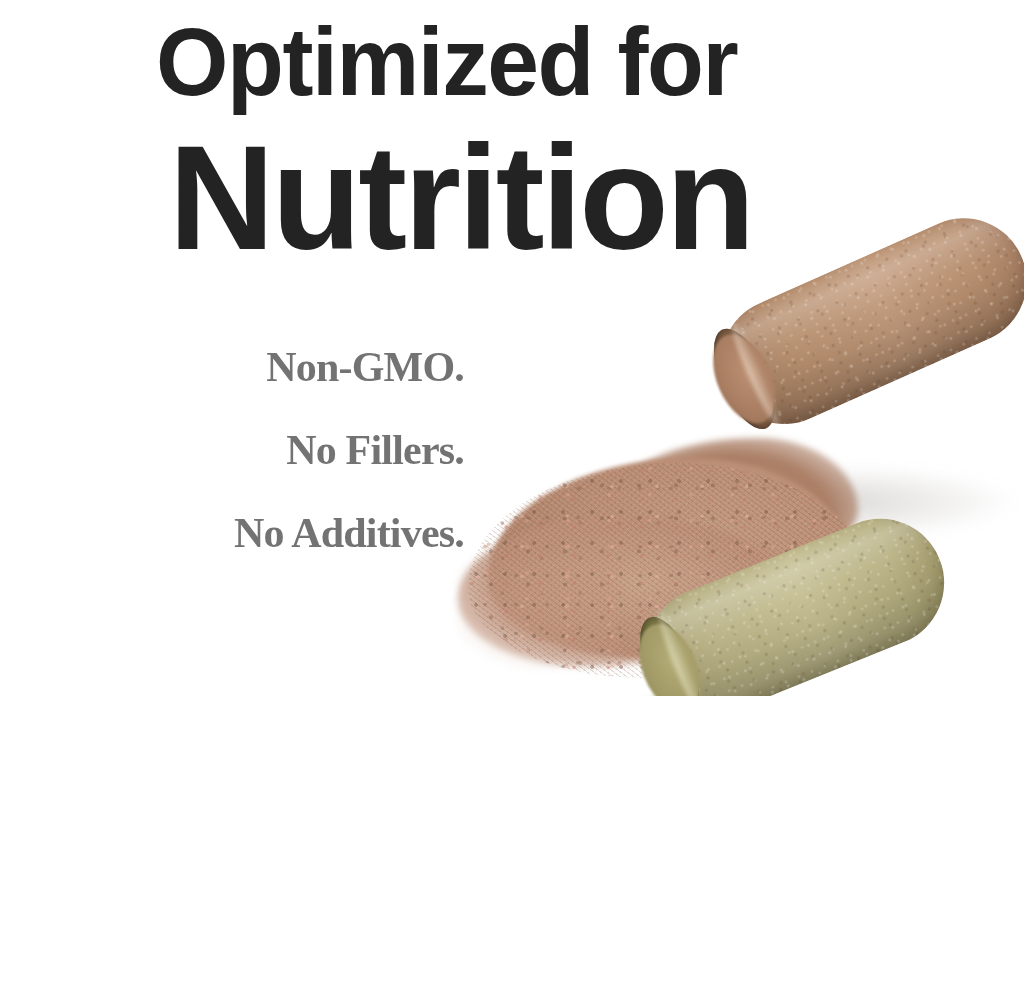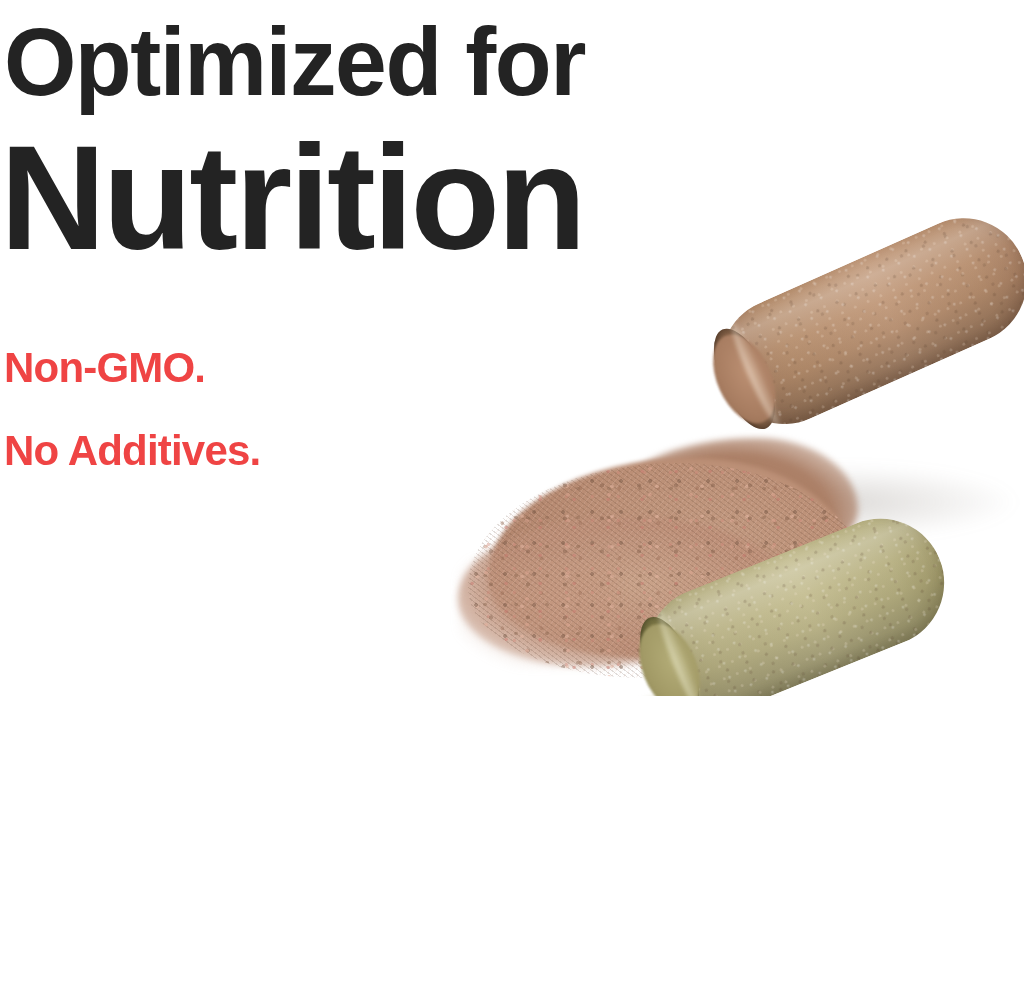--- a/index.html
+++ b/index.html
@@ -9,20 +9,21 @@
   }
   body {
     font-family: "Liberation Sans", sans-serif;
   }
   #stage {
     position: relative;
     width: 1024px;
     height: 696px;
     background: #ffffff;
     overflow: hidden;
+    text-align: right;
   }
 
   
   .headline-block {
     position: absolute;
     left: 0px;
     top: 0px;
     width: 760px;
   }
   .headline-line-1 {
@@ -56,26 +57,26 @@
   .claims-list {
     position: absolute;
     left: 4px;
     top: 326px;
     width: 460px;
     margin: 0;
     padding: 0;
     list-style: none;
   }
   .claim-item {
-    font-family: Liberation Sans, sans-serif;
+    font-family: Liberation Serif, serif;
     font-weight: 700;
     font-size: 42px;
     line-height: 83px;
     letter-spacing: -0.8px;
-    color: #ef4444;
+    color: #737373;
     white-space: nowrap;
   }
 
   
   .product-photo {
     position: absolute;
     left: 380px;
     top: 290px;
     width: 644px;
     height: 695px;
@@ -356,20 +357,21 @@
 
 <div id="stage">
 
   <div class="headline-block">
     <div class="headline-line-1">Optimized for</div>
     <div class="headline-line-2">Nutrition</div>
   </div>
 
   <ul class="claims-list">
     <li class="claim-item">Non-GMO.</li>
+    <li class="claim-item">No Fillers.</li>
     <li class="claim-item">No Additives.</li>
   </ul>
 
   <div class="product-photo">
 
     <div class="shadow-top"></div>
     <div class="shadow-bottom"></div>
 
     <div class="pile pile-brown">
       <div class="blob-c"></div>

